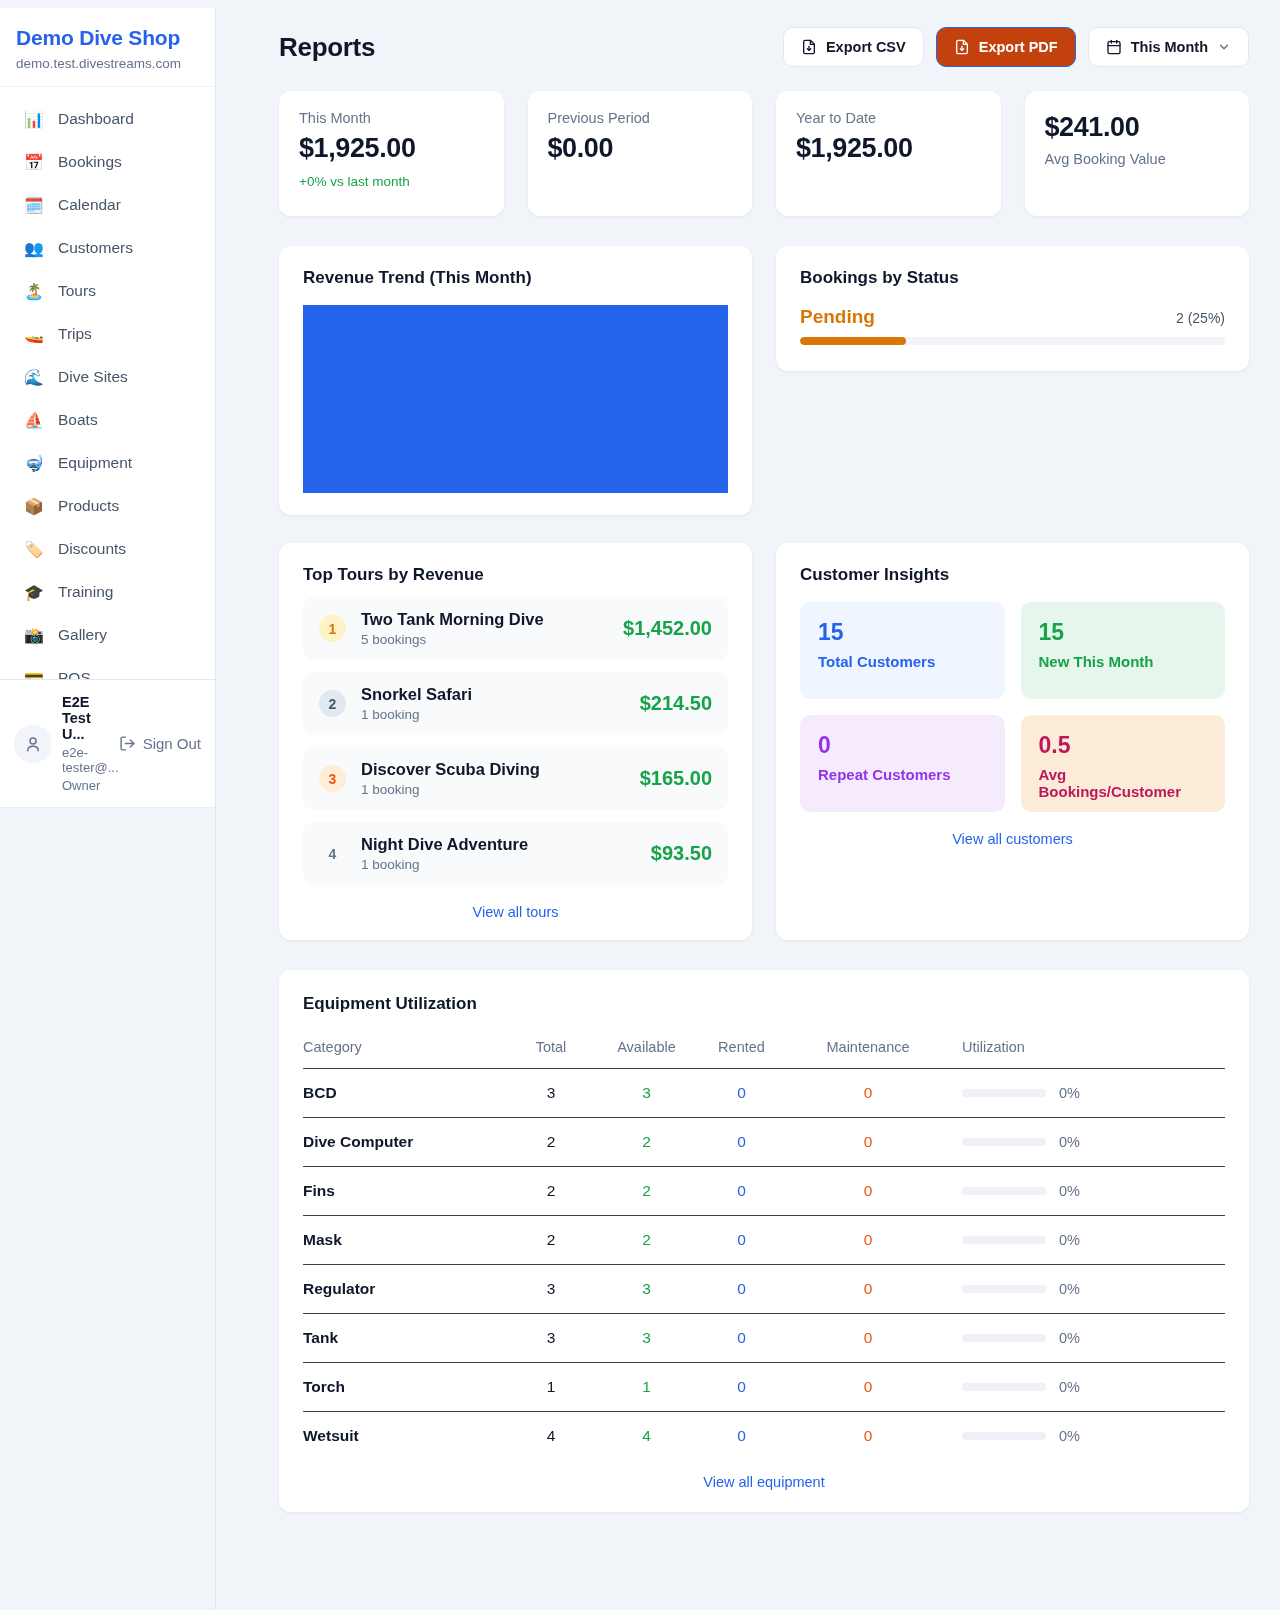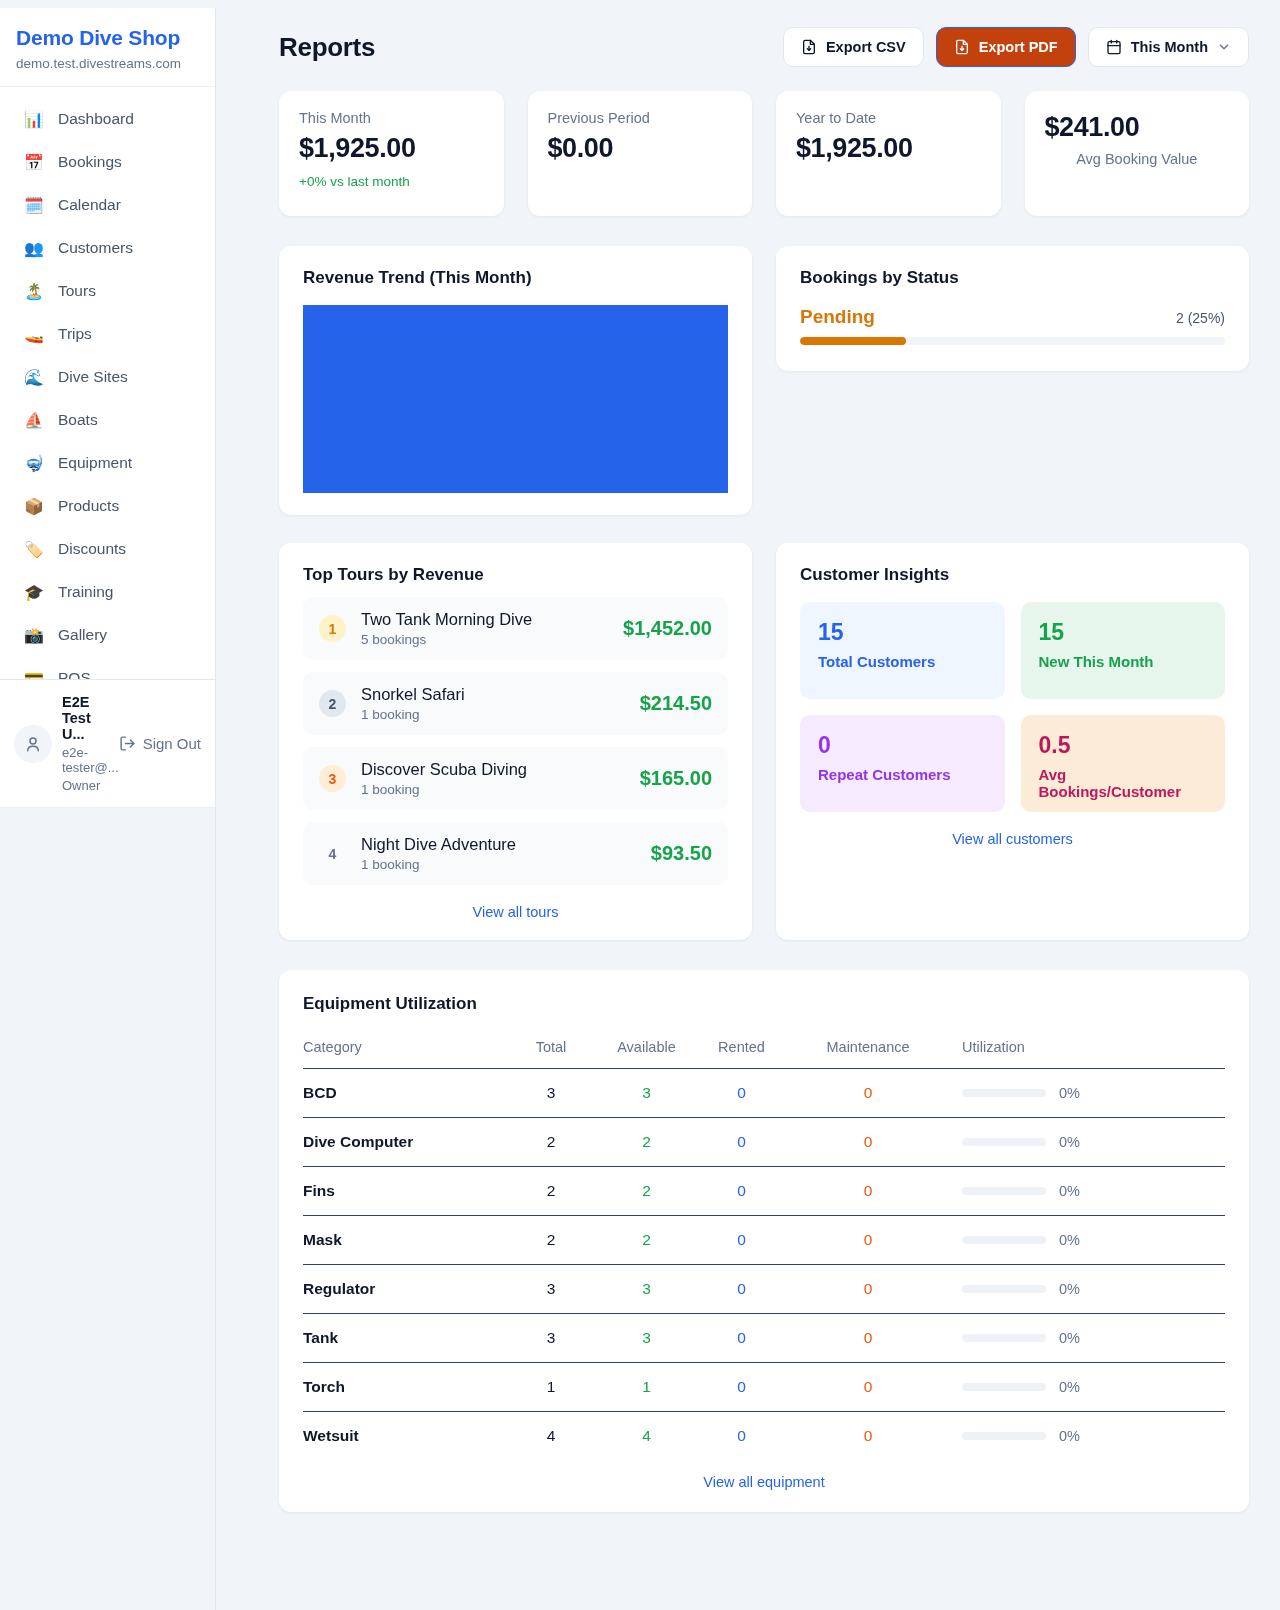--- a/index.html
+++ b/index.html
@@ -37,21 +37,21 @@
   .btn-outline { border:1px solid #e2e8f0; color:#0f172a; }
   .btn-primary { background:#c2410c; border:1px solid #2563eb; color:#fff; }
   .btn svg { display:block; }
   .card { background:#fff; border-radius:12px; box-shadow:0 1px 3px rgba(15,23,42,.07); }
   
   .stats { display:grid; grid-template-columns:repeat(4,1fr); gap:24px; margin-top:24px; }
   .stat-card { padding:19px 20px; height:125px; }
   .stat-label { font-size:14.5px; color:#64748b; }
   .stat-value { font-size:27px; font-weight:800; color:#0f172a; margin-top:7px; letter-spacing:-0.4px; }
   .stat-value.first { margin-top:2px; }
-  .stat-label.below { margin-top:8px;text-align:center; }
+  .stat-label.below { margin-top:8px; }
   .stat-delta { font-size:13.5px; color:#16a34a; margin-top:10px; }
   
   .grid-2 { display:grid; grid-template-columns:1fr 1fr; gap:24px; margin-top:30px; }
   .card-pad { padding:22px 24px; }
   .card-title { font-size:17px; font-weight:700; color:#0f172a; }
   .rev-block { margin-top:17px; height:188px; background:#2563eb; }
   .status-card { align-self:start; padding-bottom:26px; }
   .status-row { margin-top:18px; }
   .status-top { display:flex; justify-content:space-between; align-items:baseline; }
   .status-name { font-size:19px; font-weight:700; }
@@ -66,21 +66,21 @@
   .row3 { margin-top:28px; }
   .tours-card { padding-bottom:20px; }
   .tour-row { display:flex; align-items:center; gap:15px; background:#f8fafc; border-radius:10px;
               padding:13px 16px; margin-top:12px; }
   .rank { width:27px; height:27px; border-radius:50%; display:flex; align-items:center; justify-content:center;
           font-size:14px; font-weight:700; flex:none; }
   .rank-1 { color:#d97706; background:#fef3c7; }
   .rank-2 { color:#475569; background:#e2e8f0; }
   .rank-3 { color:#ea580c; background:#ffedd5; }
   .rank-4 { color:#64748b; background:transparent; }
-  .tour-name { font-size:16.5px; font-weight:400; color:#0f172a; }
+  .tour-name { font-size:16.5px; font-weight:700; color:#0f172a; }
   .tour-sub { font-size:13.5px; color:#64748b; margin-top:3px; }
   .tour-amount { margin-left:auto; font-size:20px; font-weight:700; color:#16a34a;text-align:center; }
   .view-link { display:block; text-align:center; color:#2563eb; font-size:14.5px; margin-top:19px;
                text-decoration:none; cursor:pointer; }
   
   .tiles { display:grid; grid-template-columns:1fr 1fr; gap:16px; margin-top:17px; }
   .tile { border-radius:10px; padding:17px 18px; height:97px; }
   .tile-value { font-size:23px; font-weight:800; }
   .tile-label { font-size:15px; font-weight:600; margin-top:7px; }
   .tile-blue   { background:#eff6ff; } .tile-blue .tile-value,   .tile-blue .tile-label   { color:#2563eb; }

